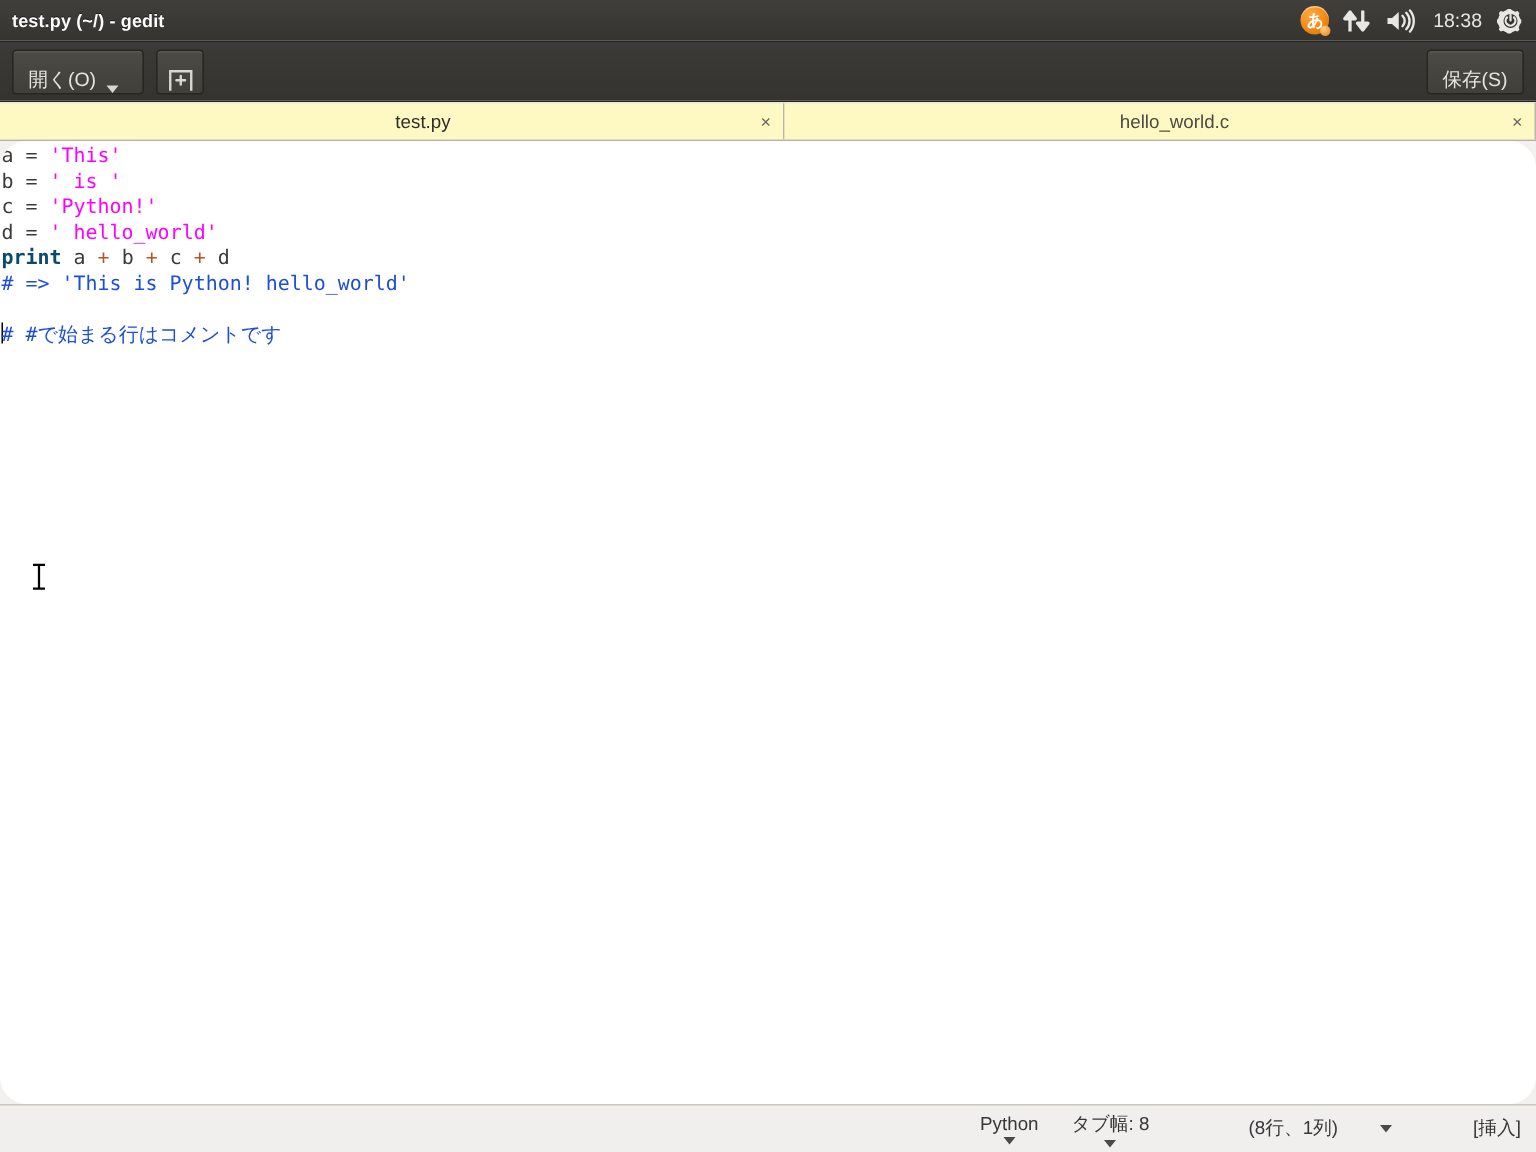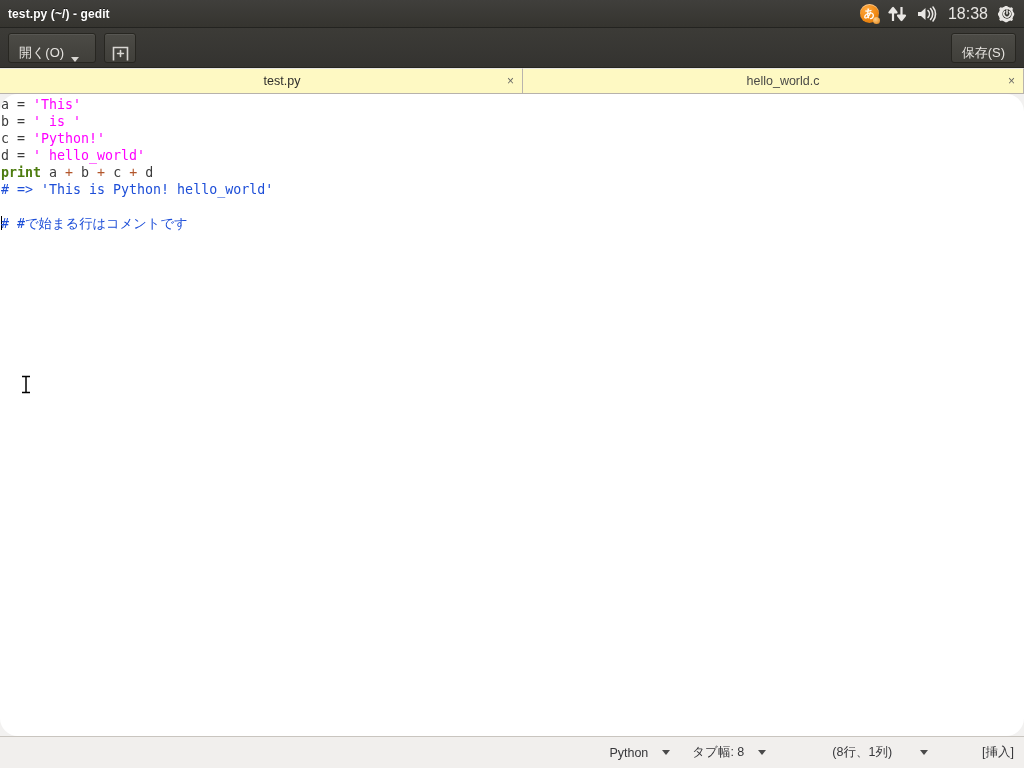--- a/index.html
+++ b/index.html
@@ -32,21 +32,21 @@
     color:#fff; font-size:11px; font-weight:bold;
     display:flex; align-items:center; justify-content:center;
     box-shadow:inset 0 1px 0 rgba(255,255,255,.45);
     position:relative;
   }
   .ime-icon::after{
     content:""; position:absolute; right:-1px; bottom:-1px;
     width:7px; height:7px; border-radius:50%;
     background:radial-gradient(circle at 35% 30%,#ffd08a,#e07f10);
   }
-  .tray-clock { color:#e8e6e3; font-size:16px; padding:0 1px; }
+  .tray-clock { color:#e8e6e3; font-size:13px; padding:0 1px; }
   svg.tray-svg { display:block; }
 
   
   .toolbar {
     height:40px; flex:0 0 40px;
     background:linear-gradient(to bottom,#3c3b37 0%,#343330 100%);
     border-bottom:1px solid #27261f;
     display:flex; align-items:center; padding:0 8px; gap:8px;
     position:relative;
   }
@@ -95,40 +95,40 @@
     padding:2px 0 0 0;
     border-radius:18px;
   }
   .code {
     font-family:"DejaVu Sans Mono", monospace;
     font-size:13.3px; line-height:17px;
     white-space:pre; padding-left:1px;
   }
   .code-line { height:17px; color:#3b3b3b; }
   .tok-str  { color:#ff00ff; }
-  .tok-kw   { color:#4d7c0f; font-weight:bold; }
+  .tok-kw   { color:#0c4a6e; font-weight:bold; }
   .tok-op   { color:#b3562b; }
   .tok-com  { color:#1d4ed8; }
   .caret {
     display:inline-block; width:1px; height:14px;
     background:#000; vertical-align:-2px; margin-right:-1px;
   }
   .mouse-cursor {
     position:absolute; left:19px; top:281px;
     width:14px; height:19px; pointer-events:none;
   }
 
   
   .statusbar {
     height:32px; flex:0 0 32px;
     background:#f1efed; border-top:1px solid #c9c5bf;
     display:flex; align-items:center; justify-content:flex-end;
     font-size:12.5px; color:#37373a; padding-right:10px; gap:0;
   }
-  .sb-item { display:flex; align-items:center; gap:14px; cursor:default; }
+  .sb-item { display:flex; align-items:center; gap:2px; cursor:default;flex-direction:column; }
   .sb-lang { margin-right:22px; }
   .sb-tab  { margin-right:66px; }
   .sb-pos  { margin-right:28px; }
   .sb-arrow { margin-right:30px; }
   .sb-caret {
     width:0;height:0;border-left:4.5px solid transparent;border-right:4.5px solid transparent;
     border-top:5px solid #4a4a4a;
   }
   .sb-ins { color:#37373a;padding-left:24px; }
 </style>

